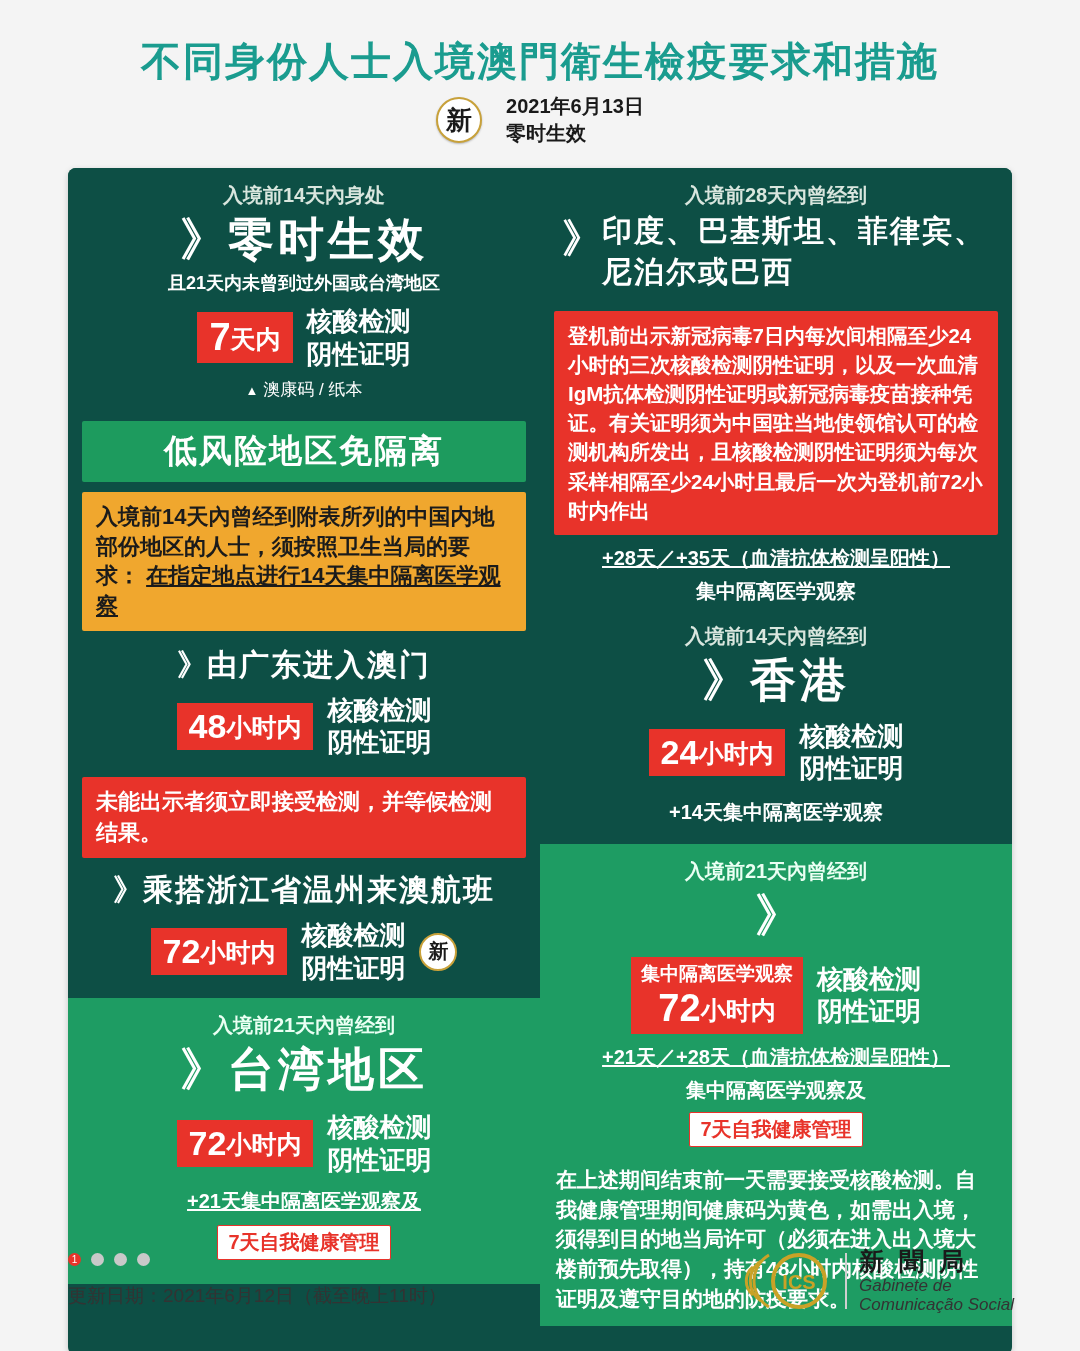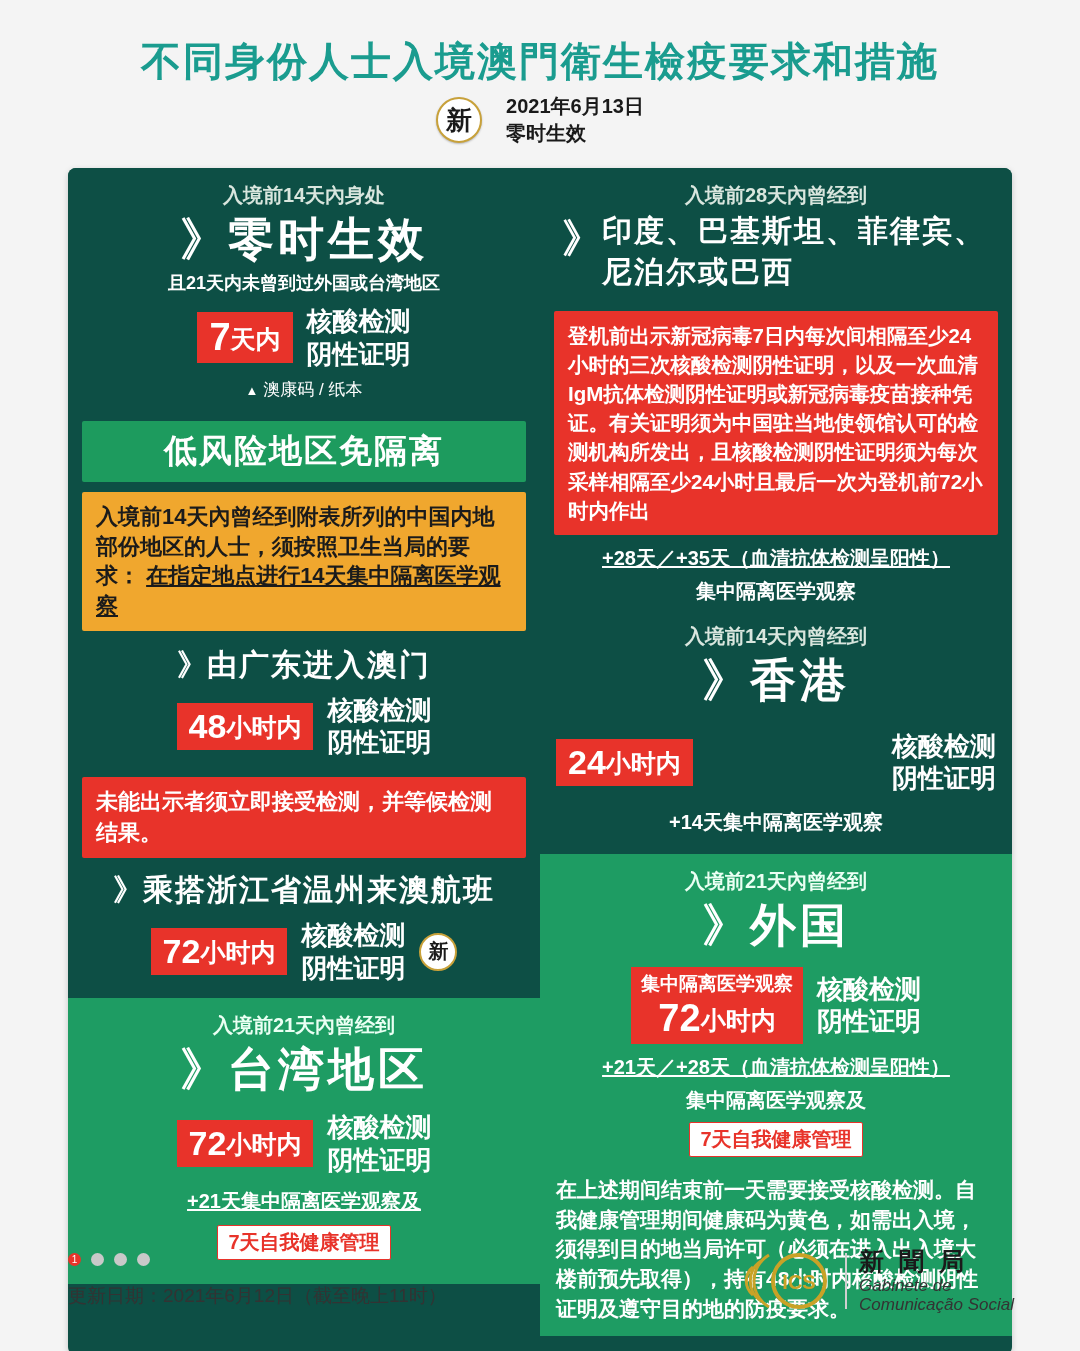--- a/index.html
+++ b/index.html
@@ -267,39 +267,38 @@
           <u>+28天／+35天（血清抗体检测呈阳性）</u>
         </div>
         <div class="under-line" style="margin-top:6px;">集中隔离医学观察</div>
 
         <div class="blk" style="padding-top:18px;">
           <div class="small-label">入境前14天內曾经到</div>
           <div class="big-place">
             <span class="chev">》</span>
             <span>香港</span>
           </div>
-          <div class="row-center" style="margin-top:18px;justify-content:space-between;">
+          <div class="row-center" style="margin-top:8px;">
             <div class="redtag small">
               <span class="num">24</span><span class="unit">小时内</span>
             </div>
             <div class="req-text">
               <div>核酸检测</div>
               <div>阴性证明</div>
             </div>
           </div>
           <div class="under-line" style="margin-top:14px; padding-bottom:8px;">+14天集中隔离医学观察</div>
         </div>
       </div>
 
       <div class="sec-green">
         <div class="blk" style="padding-top:14px;">
           <div class="small-label" style="color:#eafff3;">入境前21天內曾经到</div>
           <div class="big-place">
             <span class="chev">》</span>
-            <span>外国</span>
           </div>
           <div class="row-center" style="margin-top:10px; align-items:center;">
             <div class="redtag" style="text-align:center; padding:4px 10px;">
               <div style="font-size:19px;">集中隔离医学观察</div>
               <div>
                 <span class="num">72</span><span class="unit">小时内</span>
               </div>
             </div>
             <div class="req-text">
               <div>核酸检测</div>

